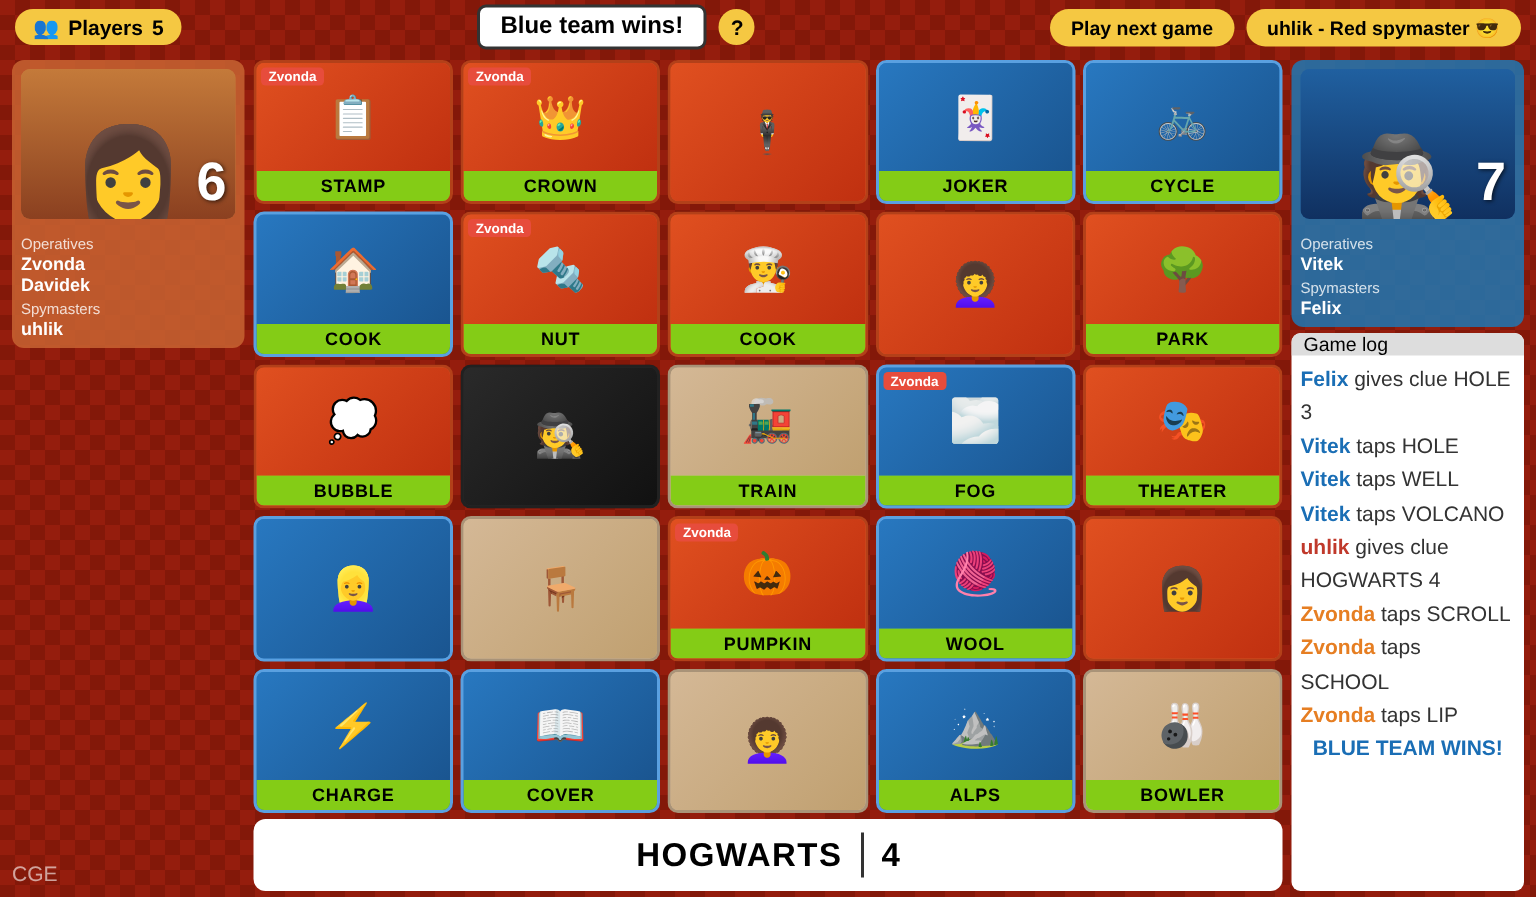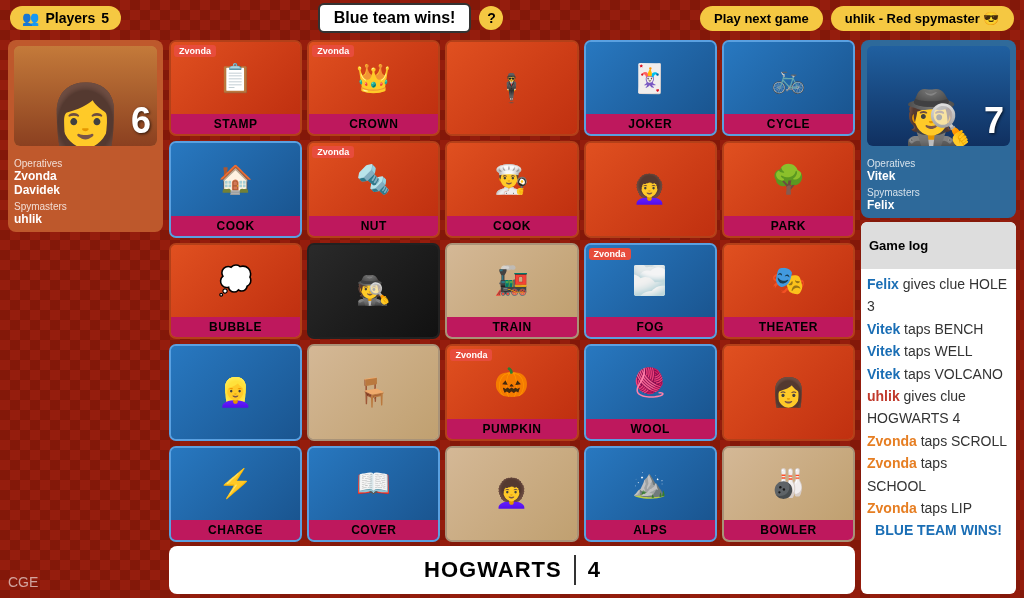--- a/index.html
+++ b/index.html
@@ -161,22 +161,22 @@
     .game-log {
       background: white;
       border-radius: 6px;
       flex: 1;
       overflow: hidden;
       display: flex;
       flex-direction: column;
     }
     .game-log-title {
       background: #ddd;
-      padding: 16px 8px;
-      font-weight: bold;
+      padding: 0 8px;
+      font-weight: normal;
       font-size: 13px;
       border-radius: 6px 6px 0 0;
     }
     .game-log-entries {
       flex: 1;
       overflow-y: auto;
       padding: 4px 6px;
       font-size: 14px;
       line-height: 1.6;
     }
@@ -211,21 +211,21 @@
       cursor: pointer;
       border: 2px solid rgba(0,0,0,0.2);
     }
     .card-img {
       flex: 1;
       position: relative;
       overflow: hidden;
       min-height: 60px;
     }
     .card-label-row {
-      background: #be185d;
+      background: #84cc16;
       text-align: center;
       font-weight: bold;
       font-size: 12px;
       padding: 3px 2px;
       letter-spacing: 0.5px;
     }
     .card-tag {
       position: absolute;
       top: 3px;
       left: 3px;
@@ -567,21 +567,21 @@
         <div class="label">Operatives</div>
         <div class="name">Vitek</div>
         <div class="label">Spymasters</div>
         <div class="name">Felix</div>
       </div>
     </div>
     <div class="game-log">
       <div class="game-log-title">Game log</div>
       <div class="game-log-entries" id="log-entries">
       <div class="log-entry"><span class="actor-blue">Felix</span><span> gives clue HOLE 3</span></div>
-          <div class="log-entry"><span class="actor-blue">Vitek</span><span> taps BENCH</span></div>
+          <div class="log-entry"><span class="actor-blue">Vitek</span><span> taps HOLE</span></div>
           <div class="log-entry"><span class="actor-blue">Vitek</span><span> taps WELL</span></div>
           <div class="log-entry"><span class="actor-blue">Vitek</span><span> taps VOLCANO</span></div>
           <div class="log-entry"><span class="actor-red">uhlik</span><span> gives clue HOGWARTS 4</span></div>
           <div class="log-entry"><span class="actor-orange">Zvonda</span><span> taps SCROLL</span></div>
           <div class="log-entry"><span class="actor-orange">Zvonda</span><span> taps SCHOOL</span></div>
           <div class="log-entry"><span class="actor-orange">Zvonda</span><span> taps LIP</span></div>
           <div class="log-entry">
             <span class="win">BLUE TEAM WINS!</span>
           </div>
         </div>

